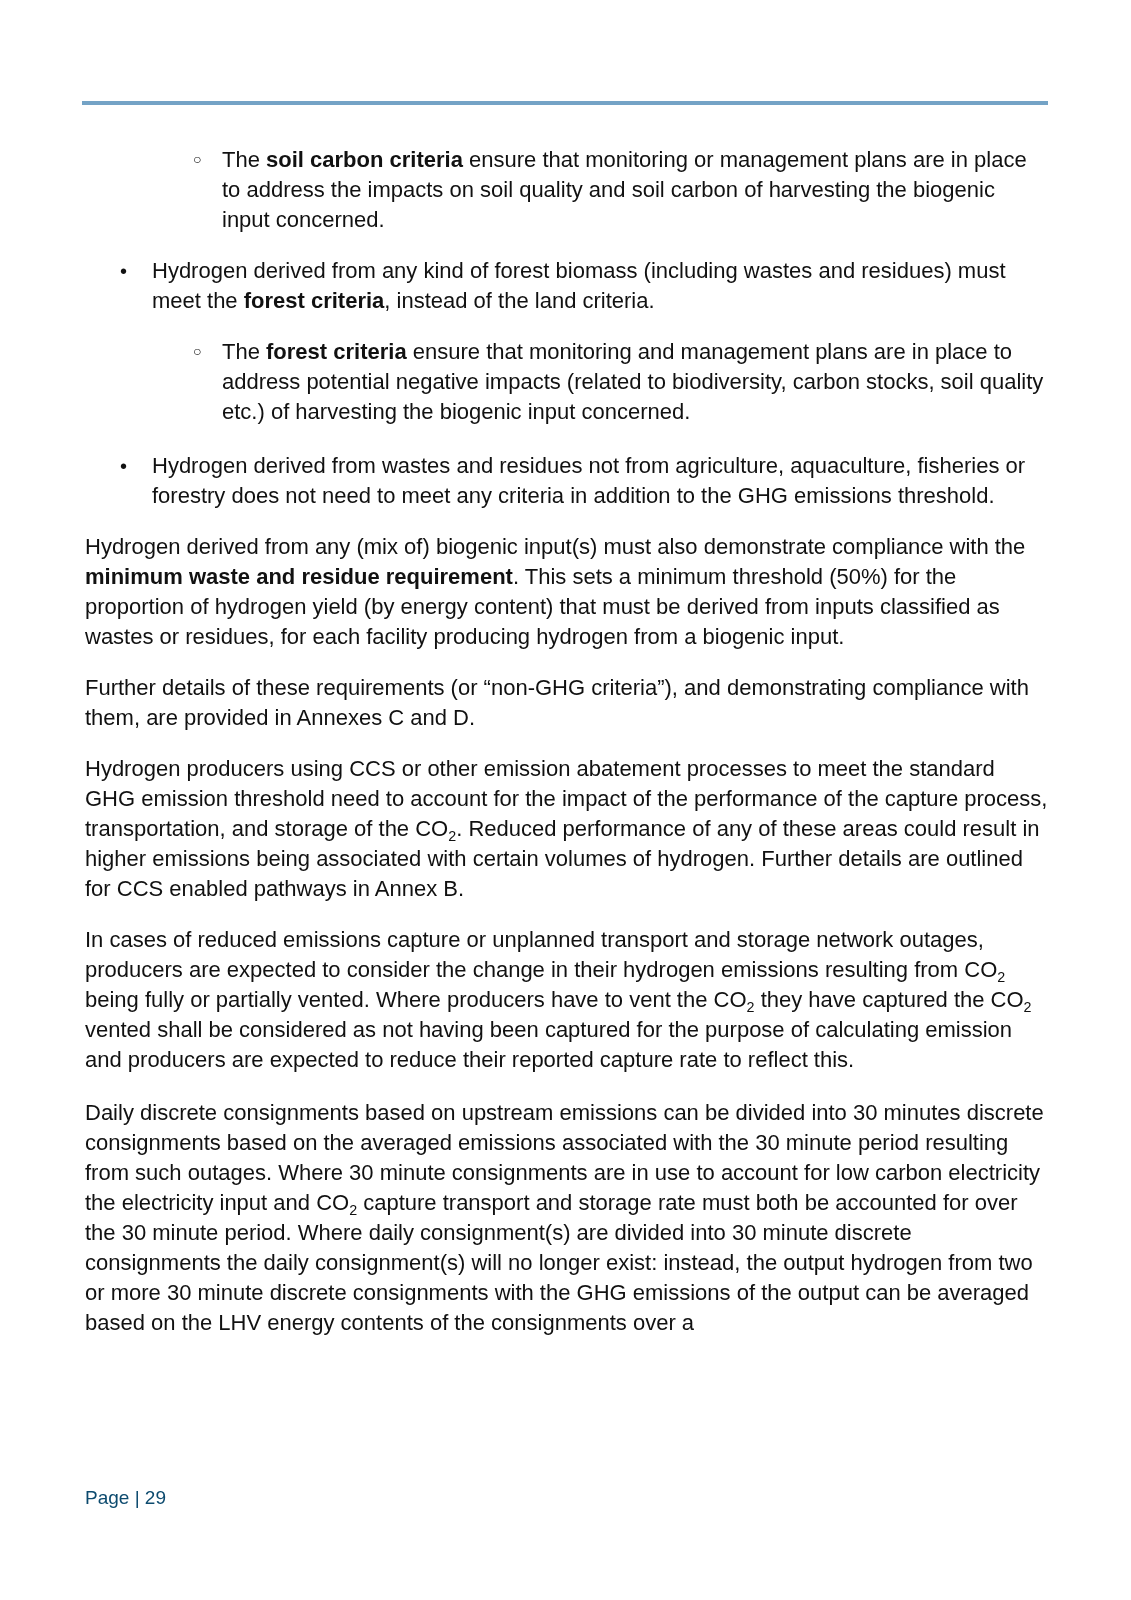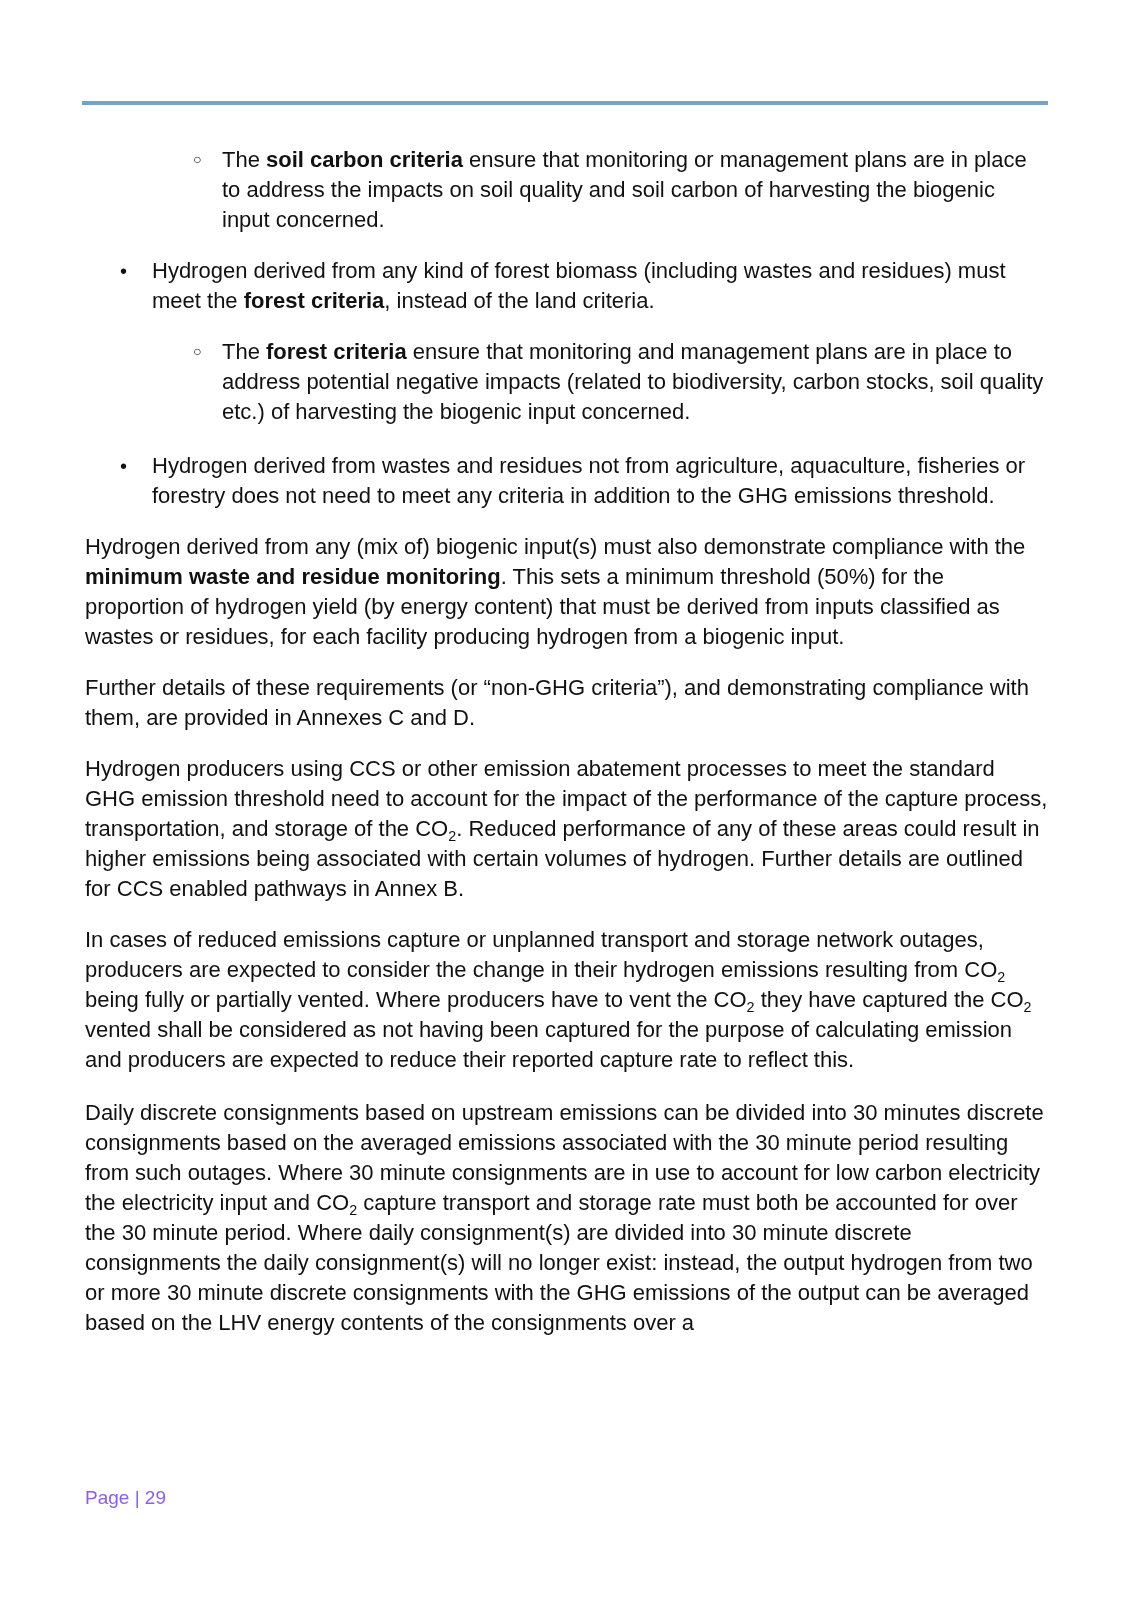--- a/index.html
+++ b/index.html
@@ -26,21 +26,21 @@
   .b2 .marker { flex:0 0 29px; width:29px; font-size:14px; line-height:29px; }
   .heading {
     margin:43px 0 33px 35px; font-size:33px; line-height:40px;
     font-weight:400; color:#1f3a63; display:flex;
   }
   .heading .num { margin-right:25px; }
   b { font-weight:700; }
   sub { font-size:0.65em; line-height:0; }
   .footer {
     position:absolute; left:85px; top:1486px;
-    font-size:19px; line-height:24px; color:#8b5cf6;
+    font-size:19px; line-height:24px; color:#0c4a6e;
   }
 </style>
 </head>
 <body>
 
 <div class="page">
 
   <div class="top-rule"></div>
 
   <div class="content">
@@ -58,21 +58,21 @@
     <div class="block bullet b2" style="margin-bottom:24px">
       <span class="marker">○</span>
       <div class="text">The <b>forest criteria</b> ensure that monitoring and management plans are in place to address potential negative impacts (related to biodiversity, carbon stocks, soil quality etc.) of harvesting the biogenic input concerned.</div>
     </div>
 
     <div class="block bullet b1">
       <span class="marker">•</span>
       <div class="text">Hydrogen derived from wastes and residues not from agriculture, aquaculture, fisheries or forestry does not need to meet any criteria in addition to the GHG emissions threshold.</div>
     </div>
 
-    <p class="block">Hydrogen derived from any (mix of) biogenic input(s) must also demonstrate compliance with the <b>minimum waste and residue monitoring</b>. This sets a minimum threshold (50%) for the proportion of hydrogen yield (by energy content) that must be derived from inputs classified as wastes or residues, for each facility producing hydrogen from a biogenic input.</p>
+    <p class="block">Hydrogen derived from any (mix of) biogenic input(s) must also demonstrate compliance with the <b>minimum waste and residue requirement</b>. This sets a minimum threshold (50%) for the proportion of hydrogen yield (by energy content) that must be derived from inputs classified as wastes or residues, for each facility producing hydrogen from a biogenic input.</p>
 
     <p class="block">Further details of these requirements (or “non-GHG criteria”), and demonstrating compliance with them, are provided in Annexes C and D.</p>
 
 
     <p class="block">Hydrogen producers using CCS or other emission abatement processes to meet the standard GHG emission threshold need to account for the impact of the performance of the capture process, transportation, and storage of the CO<sub>2</sub>. Reduced performance of any of these areas could result in higher emissions being associated with certain volumes of hydrogen. Further details are outlined for CCS enabled pathways in Annex B.</p>
 
     <p class="block" style="margin-bottom:23px">In cases of reduced emissions capture or unplanned transport and storage network outages, producers are expected to consider the change in their hydrogen emissions resulting from CO<sub>2</sub> being fully or partially vented. Where producers have to vent the CO<sub>2</sub> they have captured the CO<sub>2</sub> vented shall be considered as not having been captured for the purpose of calculating emission and producers are expected to reduce their reported capture rate to reflect this.</p>
 
     <p class="block">Daily discrete consignments based on upstream emissions can be divided into 30 minutes discrete consignments based on the averaged emissions associated with the 30 minute period resulting from such outages. Where 30 minute consignments are in use to account for low carbon electricity the electricity input and CO<sub>2</sub> capture transport and storage rate must both be accounted for over the 30 minute period. Where daily consignment(s) are divided into 30 minute discrete consignments the daily consignment(s) will no longer exist: instead, the output hydrogen from two or more 30 minute discrete consignments with the GHG emissions of the output can be averaged based on the LHV energy contents of the consignments over a</p>
 

